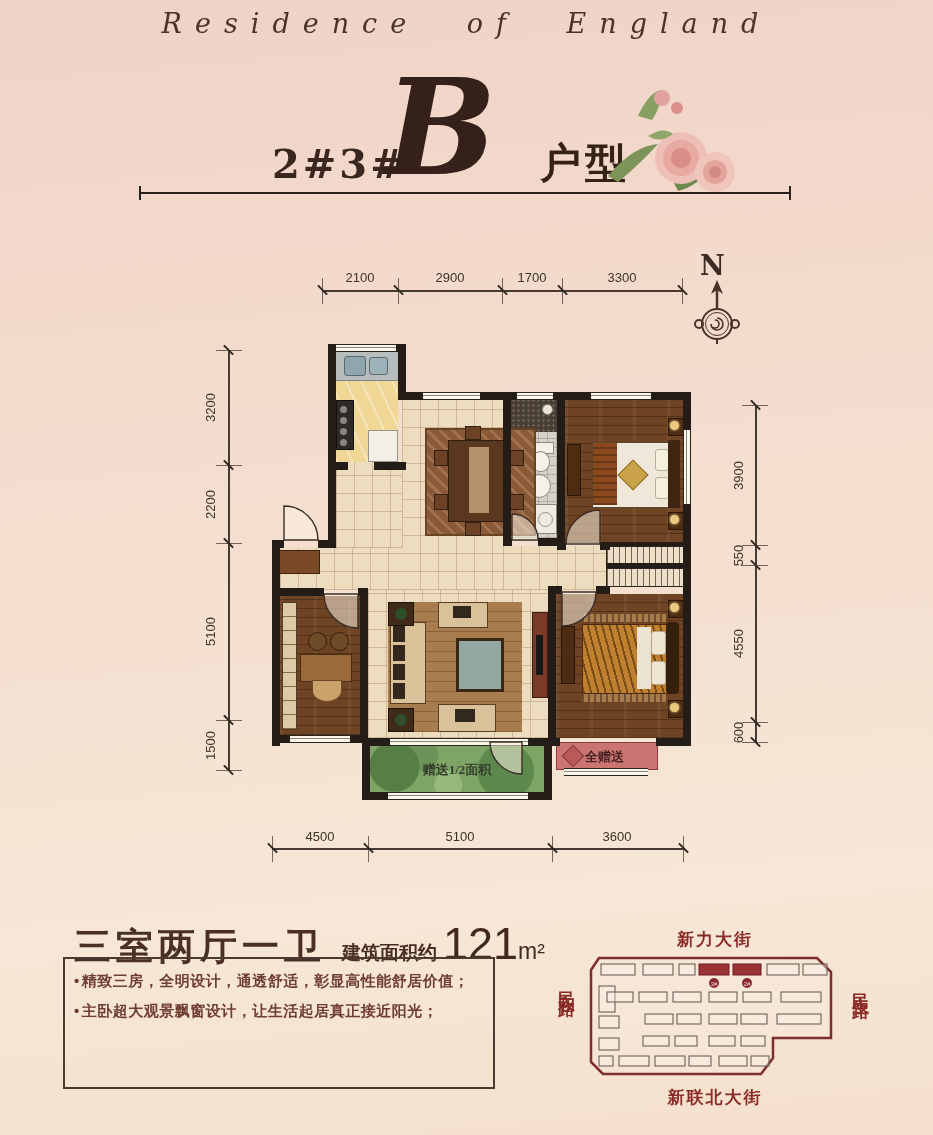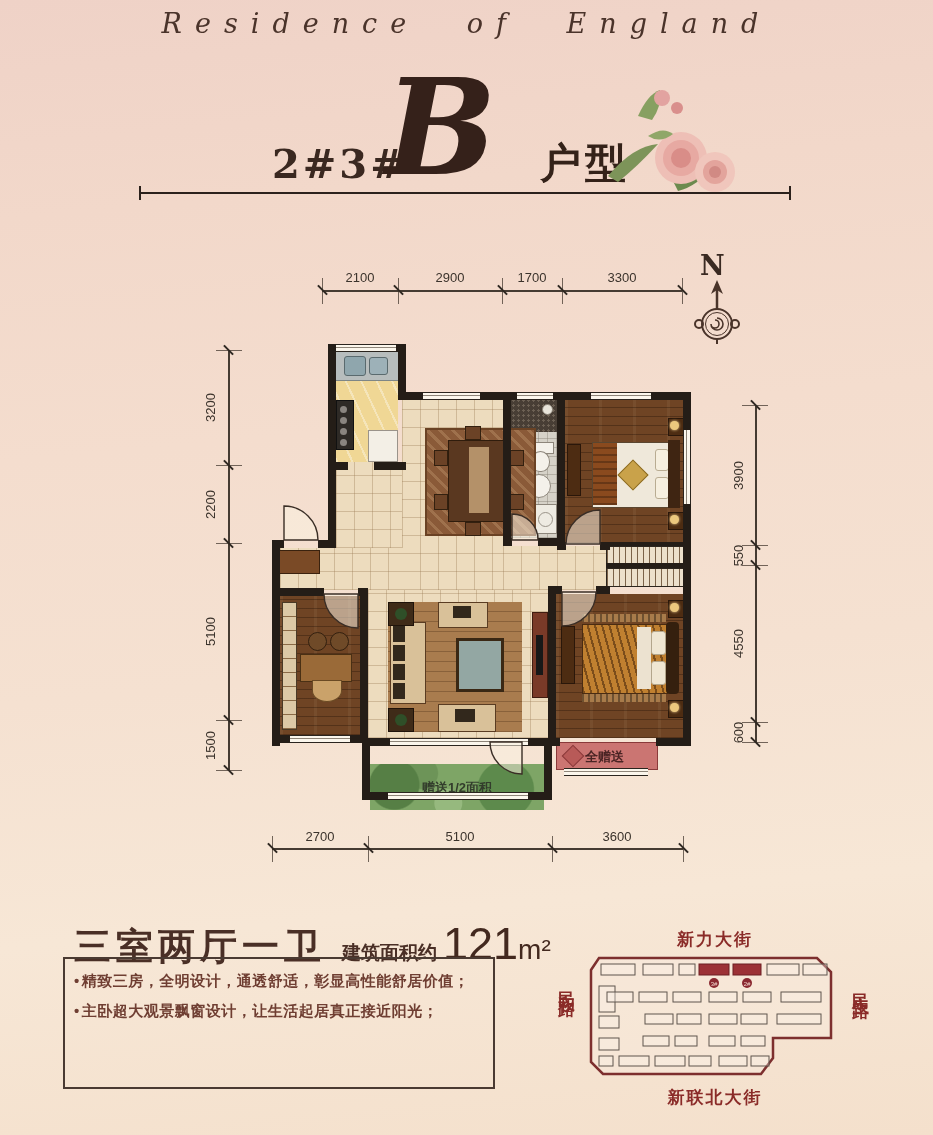--- a/index.html
+++ b/index.html
@@ -41,21 +41,21 @@
     background-image:repeating-linear-gradient(90deg,#7b6349 0 1px,transparent 1px 6px);}
   .lamp{position:absolute;width:9px;height:9px;border-radius:50%;background:#ecc87e;box-shadow:0 0 3px #ffdf9a;}
   .nstand{position:absolute;background:#4d2c12;border:1px solid #2a170a;}
   .balcony-label,.bay-label{font-size:13px;font-weight:bold;color:#333d2c;}
   .bay-label{color:#4a2424;}
   
   .sum-title{left:74px;top:918px;display:flex;align-items:baseline;color:#4a3028;}
   .sum-main{font-family:"DejaVu Serif",serif;font-weight:bold;font-size:37px;letter-spacing:5px;color:#4a2f26;}
   .sum-pre{font-family:"DejaVu Serif",serif;font-weight:bold;font-size:19px;margin-left:16px;color:#4a2f26;}
   .sum-val{font-size:45px;margin-left:6px;color:#43291f;font-family:"Liberation Sans",sans-serif;}
-  .sum-unit{font-size:28px;color:#43291f;}
+  .sum-unit{font-size:23px;color:#43291f;}
   .feat-box{left:63px;top:957px;width:428px;height:128px;border:2px solid #4a3a32;}
   .feat-list{left:74px;top:966px;width:410px;list-style:none;margin:0;padding:0;}
   .feat-list li{font-size:15px;font-weight:bold;color:#6f3e32;line-height:30px;letter-spacing:.5px;}
   .feat-list li::before{content:"•";margin-right:2px;}
   
   .street{font-size:17px;font-weight:bold;color:#8a2b28;font-family:"DejaVu Serif",serif;letter-spacing:2px;}
   .street.vert{writing-mode:vertical-rl;letter-spacing:4px;}
   .bldg{fill:rgba(250,242,232,.35);stroke:#5f554c;stroke-width:1;}
   .bldg.hl{fill:#9c3136;stroke:#6d1f22;}
   
@@ -152,21 +152,21 @@
 
 <div class="abs dline" style="left:272px;top:848px;width:411px;height:1.5px;"></div>
 <div class="abs ext" style="left:272px;top:836px;width:1px;height:26px;"></div>
 <div class="abs ext" style="left:368px;top:836px;width:1px;height:26px;"></div>
 <div class="abs ext" style="left:552px;top:836px;width:1px;height:26px;"></div>
 <div class="abs ext" style="left:683px;top:836px;width:1px;height:26px;"></div>
 <div class="abs tick" style="left:266px;top:847px;"></div>
 <div class="abs tick" style="left:362px;top:847px;"></div>
 <div class="abs tick" style="left:546px;top:847px;"></div>
 <div class="abs tick" style="left:677px;top:847px;"></div>
-<div class="abs dlabel" style="left:294px;top:829px;">2700</div>
+<div class="abs dlabel" style="left:294px;top:829px;">4500</div>
 <div class="abs dlabel" style="left:434px;top:829px;">5100</div>
 <div class="abs dlabel" style="left:591px;top:829px;">3600</div>
 
 <div id="plan" class="abs">
 
   <div class="tile" style="left:132px;top:56px;width:101px;height:190px;"></div>
   <div class="tile" style="left:66px;top:118px;width:66px;height:86px;"></div>
   <div class="tile" style="left:10px;top:204px;width:124px;height:42px;"></div>
   <div class="tile" style="left:98px;top:246px;width:180px;height:148px;"></div>
   <div class="tile" style="left:233px;top:202px;width:105px;height:44px;"></div>
@@ -262,21 +262,21 @@
   <div style="position:absolute;left:118px;top:364px;width:24px;height:22px;background:#3f2b18;border:1px solid #1f130a;">
     <div style="position:absolute;left:6px;top:5px;width:12px;height:12px;border-radius:50%;background:#2f4f28;"></div>
   </div>
   <div style="position:absolute;left:186px;top:294px;width:42px;height:48px;background:#93a7a3;border:3px solid #3a2814;"></div>
   <div style="position:absolute;left:262px;top:268px;width:14px;height:84px;background:#7a3a28;border:1px solid #401c10;">
     <div style="position:absolute;left:3px;top:22px;width:7px;height:40px;background:#181818;"></div>
   </div>
 
   <div style="position:absolute;left:4px;top:206px;width:44px;height:22px;background:#7a4a26;border:1px solid #3a220e;"></div>
 
-  <div style="position:absolute;left:100px;top:420px;width:174px;height:46px;background:#7ea566;background-image:radial-gradient(circle at 14% 45%,#567f45 0 16%,transparent 17%),radial-gradient(circle at 78% 55%,#5d8a4c 0 20%,transparent 21%),radial-gradient(circle at 45% 85%,#96b97e 0 13%,transparent 14%),radial-gradient(circle at 30% 20%,#6d9458 0 12%,transparent 13%);">
+  <div style="position:absolute;left:100px;top:402px;width:174px;height:46px;background:#7ea566;background-image:radial-gradient(circle at 14% 45%,#567f45 0 16%,transparent 17%),radial-gradient(circle at 78% 55%,#5d8a4c 0 20%,transparent 21%),radial-gradient(circle at 45% 85%,#96b97e 0 13%,transparent 14%),radial-gradient(circle at 30% 20%,#6d9458 0 12%,transparent 13%);font-family:Liberation Serif, serif;">
     <div class="balcony-label" style="position:absolute;left:0;right:0;top:15px;text-align:center;">赠送1/2面积</div>
   </div>
 
   <div style="position:absolute;left:286px;top:398px;width:100px;height:26px;background:#cb7572;border:1px solid #8a3a3a;">
     <div style="position:absolute;left:8px;top:5px;width:14px;height:14px;background:#b85a58;border:1px solid #8a3a3a;transform:rotate(45deg);"></div>
     <div class="bay-label" style="position:absolute;left:28px;top:5px;">全赠送</div>
   </div>
   <div class="win-h" style="left:294px;top:424px;width:84px;"></div>
 
   <div class="w" style="left:58px;top:0;width:78px;height:8px;"></div>

